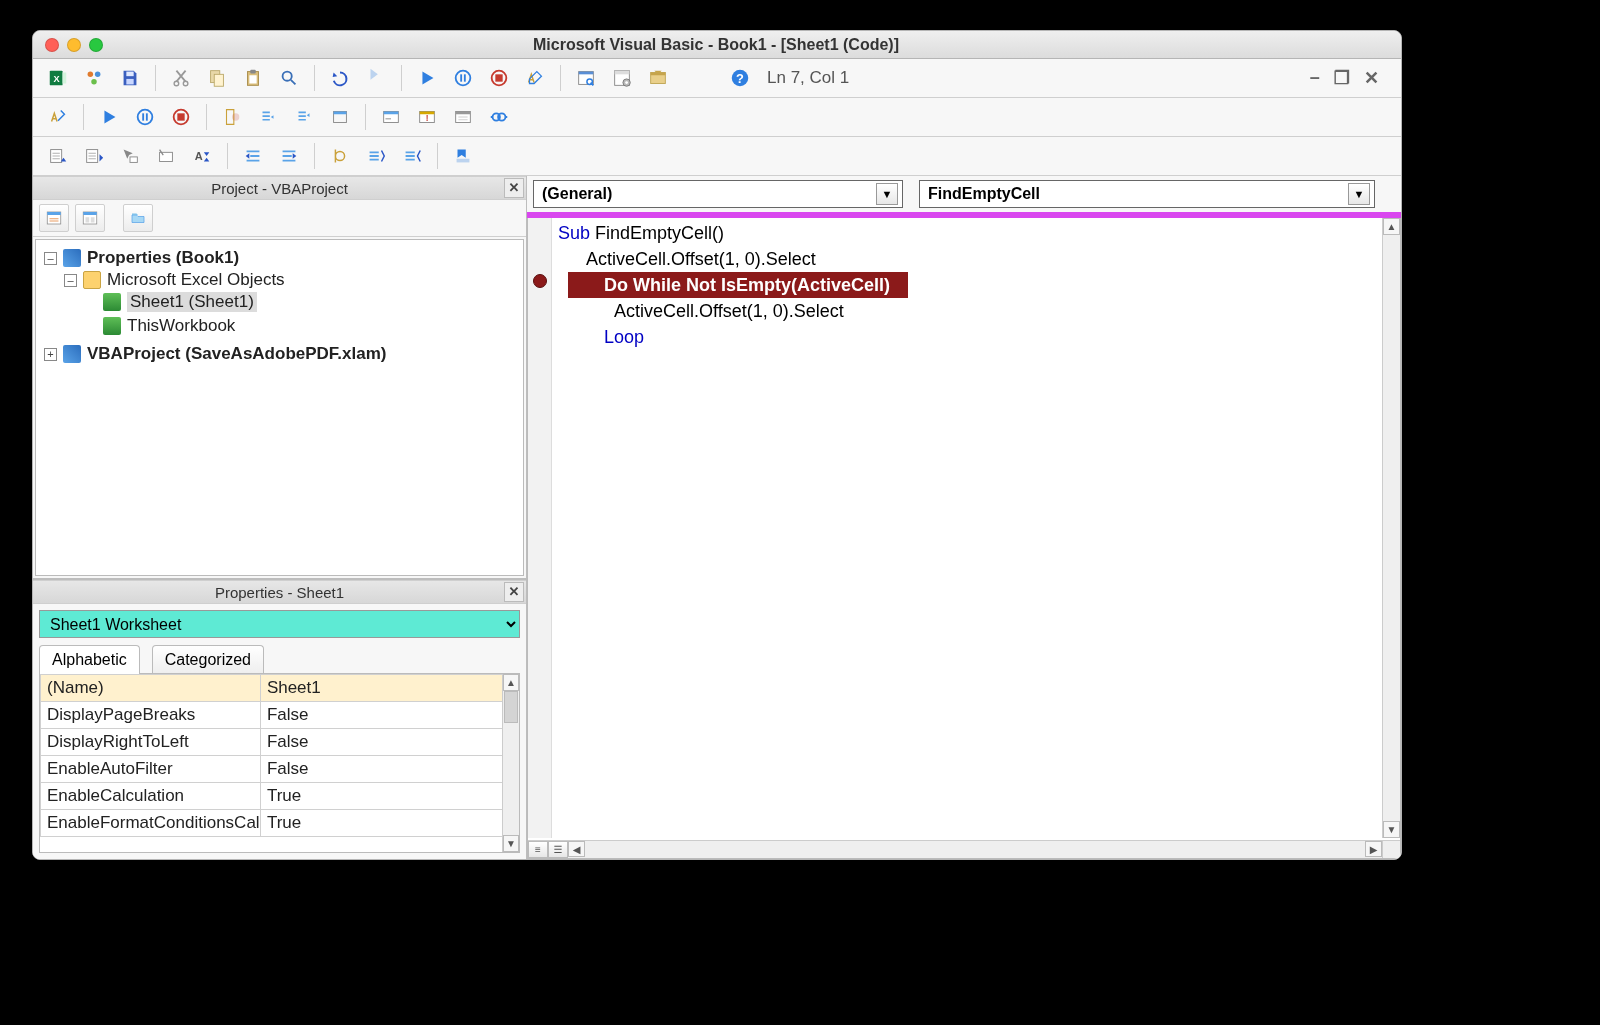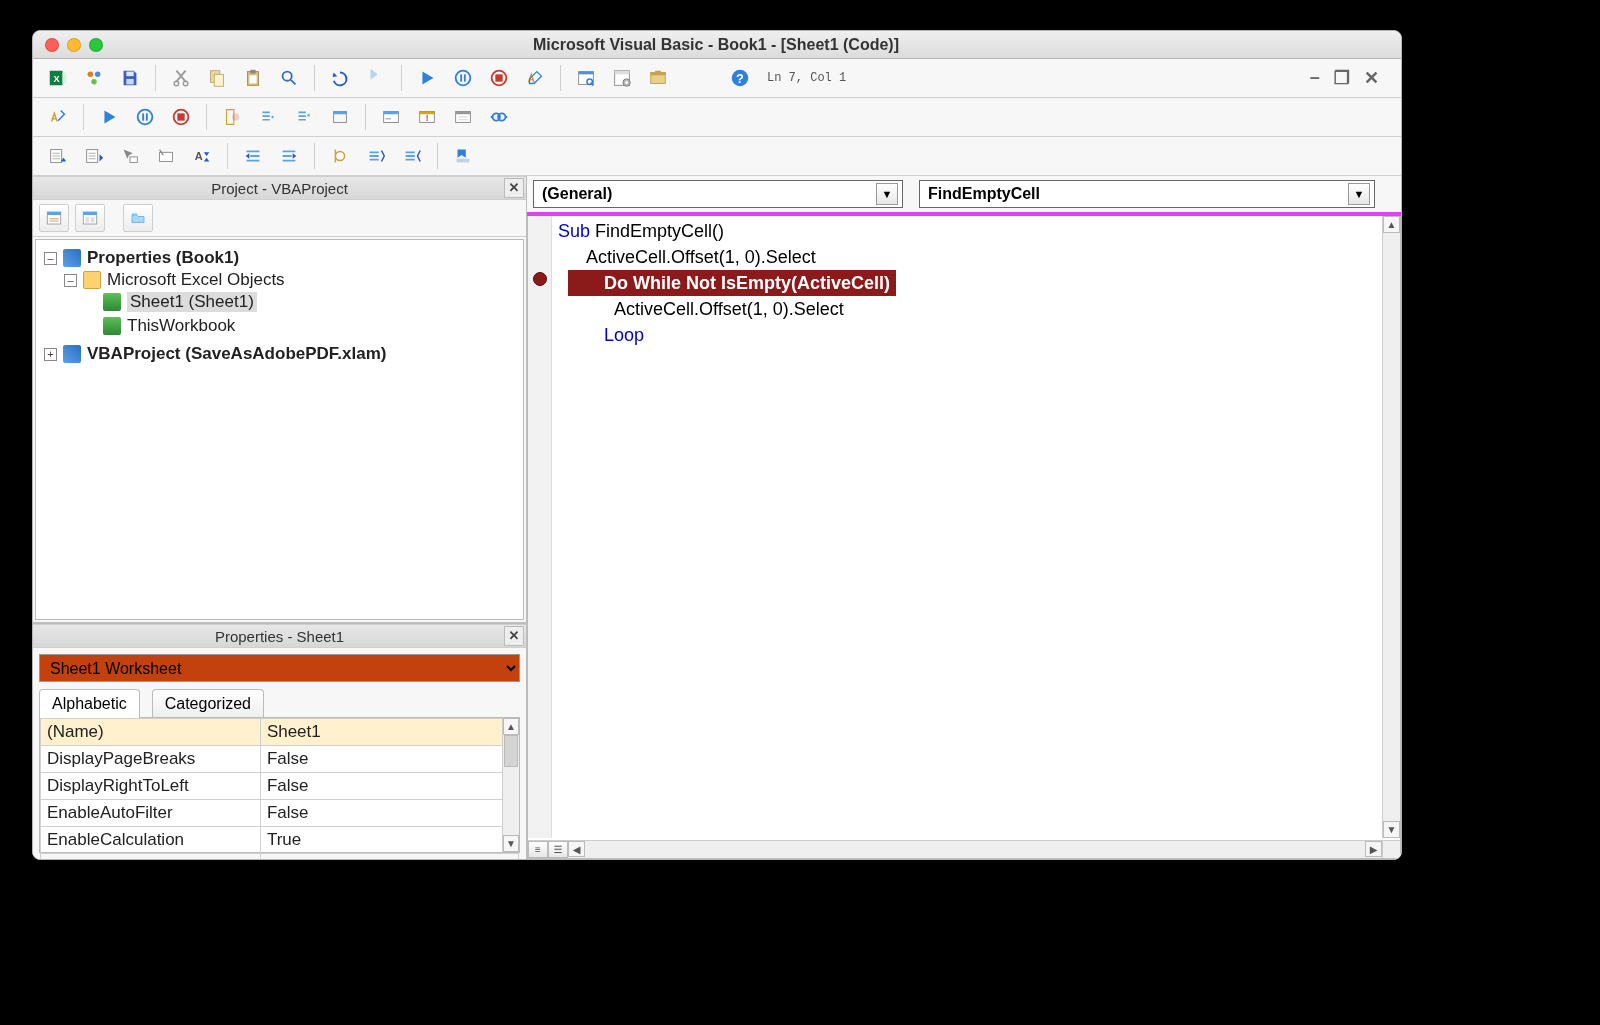--- a/index.html
+++ b/index.html
@@ -33,21 +33,21 @@
   .toolbar {
     display:flex; align-items:center; gap:6px; padding:4px 10px;
     border-bottom:1px solid #cfcfcf; background:#f7f7f7;
     flex: 0 0 auto;
   }
   .sep { width:1px; height:26px; background:#cfcfcf; margin:0 4px; }
   .tbtn { width:30px; height:30px; display:flex; align-items:center; justify-content:center;
           border:1px solid transparent; border-radius:3px; cursor:default; }
   .tbtn svg { width:22px; height:22px; }
   .spacer { flex: 0 0 40px; }
-  .status-text { font-size:12px; color:#555; margin-left:6px; flex:1;font-family:Liberation Mono, monospace; }
+  .status-text { font-size:17px; color:#555; margin-left:6px; flex:1; }
   .win-controls { display:flex; gap:14px; padding-right:12px; color:#666; }
   .win-controls span { font-size:18px; font-weight:700; cursor:default; }
   .main-area { flex:1; display:flex; min-height:0;justify-content:space-between; }
   .left-pane { width:494px; border-right:1px solid #bdbdbd; display:flex; flex-direction:column; background:#f7f7f7; }
   .panel-title {
     position:relative; height:24px; background: linear-gradient(#e7e7e7,#d7d7d7);
     border-top:1px solid #cfcfcf; border-bottom:1px solid #cfcfcf;
     text-align:center; font-size:15px; color:#333; line-height:24px;
   }
   .panel-close {
@@ -72,21 +72,21 @@
   .tree .exp-space { width:13px; height:13px; display:inline-block; }
   .bold { font-weight:700; }
   .tree .sel { background:#dcdcdc; padding:0 3px; }
   .ico { width:18px; height:18px; display:inline-block; }
   .ico-vba { background:linear-gradient(45deg,#5aa3e8,#2b6dbd); border-radius:2px; }
   .ico-folder { background:#fdd26e; border:1px solid #caa443; border-radius:2px; }
   .ico-xls { background:linear-gradient(#5fbf57,#2c8a34); border-radius:2px; }
   .props { flex:0 0 auto; border-top:2px solid #bdbdbd; display:flex; flex-direction:column; background:#f7f7f7; }
   .prop-combo { margin:6px; }
   .prop-combo select {
-    width:100%; height:28px; border:1px solid #999; background:#c2410c; font-size:16px;
+    width:100%; height:28px; border:1px solid #999; background:#5eead4; font-size:16px;
     padding-left:6px;
   }
   .tabs { display:flex; gap:12px; margin-left:6px; }
   .tab {
     padding:5px 12px; border:1px solid #bbb; border-bottom:none; background:linear-gradient(#fff,#eee);
     font-size:16px; position:relative; top:1px; border-radius:4px 4px 0 0;
   }
   .tab.active { background:#fff; font-weight:400; z-index:2; }
   .prop-grid-wrap { position:relative; margin:0 6px 6px 6px; border:1px solid #bbb; background:#fff; }
   .prop-grid { width:100%; border-collapse:collapse; table-layout:fixed; }
@@ -98,21 +98,21 @@
     position:absolute; right:0; top:0; bottom:0; width:17px; background:#efefef;
     border-left:1px solid #ccc;
   }
   .pg-scroll .arrow { height:17px; background:#f6f6f6; border:1px solid #bbb; display:flex;
                       align-items:center; justify-content:center; font-size:10px; color:#555; }
   .pg-scroll .track { position:absolute; top:17px; bottom:17px; left:0; right:0; background:#efefef; }
   .pg-scroll .thumb { position:absolute; left:1px; right:1px; top:0; height:32px; background:#d4d4d4; border:1px solid #bbb; }
   .pg-scroll .arrow.bottom { position:absolute; bottom:0; left:0; right:0; }
   .right-pane { flex:1; display:flex; flex-direction:column; background:#f7f7f7; min-width:0; }
   .code-header {
-    display:flex; gap:16px; padding:4px 6px; border-bottom:4px solid #d946ef;
+    display:flex; gap:16px; padding:4px 6px; border-bottom:6px solid #d946ef;
   }
   .combo {
     height:28px; border:1px solid #666; background:#fff; display:flex; align-items:center;
     justify-content:space-between; padding:0 4px 0 8px; font-weight:700; font-size:16px;
   }
   .combo .arrow { width:22px; height:22px; border:1px solid #999; background:linear-gradient(#fff,#e7e7e7);
                   display:flex; align-items:center; justify-content:center; font-size:11px; }
   .code-header .combo:first-child { flex:0 0 370px; }
   .code-header .combo:last-child { flex:1; margin-right:20px; }
   .code-area { flex:1; position:relative; background:#fff; margin:0 0 0 0; border:1px solid #bbb;
@@ -523,21 +523,21 @@
           </div>
           <div class="prop-combo">
             <select>
               <option>Sheet1 Worksheet</option>
             </select>
           </div>
           <div class="tabs">
             <div class="tab active">Alphabetic</div>
             <div class="tab">Categorized</div>
           </div>
-          <div class="prop-grid-wrap" style="height:136px;">
+          <div class="prop-grid-wrap" style="height:180px;">
             <table class="prop-grid">
               <tbody>
                   <tr class="pg-name">
                     <td>(Name)</td>
                     <td>Sheet1</td>
                   </tr>
               <tr>
                     <td>DisplayPageBreaks</td>
                     <td>False</td>
                   </tr>
@@ -580,21 +580,21 @@
             <span>FindEmptyCell</span>
             <span class="arrow">▼</span>
           </div>
         </div>
         <div class="code-area">
           <div class="gutter"></div>
           <div class="breakpt"></div>
           <div class="code-lines">
             <div><span class="kw">Sub</span><span> FindEmptyCell()</span></div>
             <div style="padding-left:28px"><span>ActiveCell.Offset(1, 0).Select</span></div>
-            <div style="padding-left:10px"><span class="bp-line" style="padding-left:36px; padding-right:6px">Do While Not IsEmpty(ActiveCell)</span></div>
+            <div style="padding-left:10px"><span class="bp-line" style="padding-left:36px; padding-right:18px">Do While Not IsEmpty(ActiveCell)</span></div>
             <div style="padding-left:56px"><span>ActiveCell.Offset(1, 0).Select</span></div>
             <div style="padding-left:46px"><span class="kw">Loop</span></div>
           </div>
           <div class="v-scroll">
             <div class="arrow">▲</div>
             <div class="arrow bottom">▼</div>
           </div>
           <div class="view-switch">
             <div>≡</div>
             <div>☰</div>

